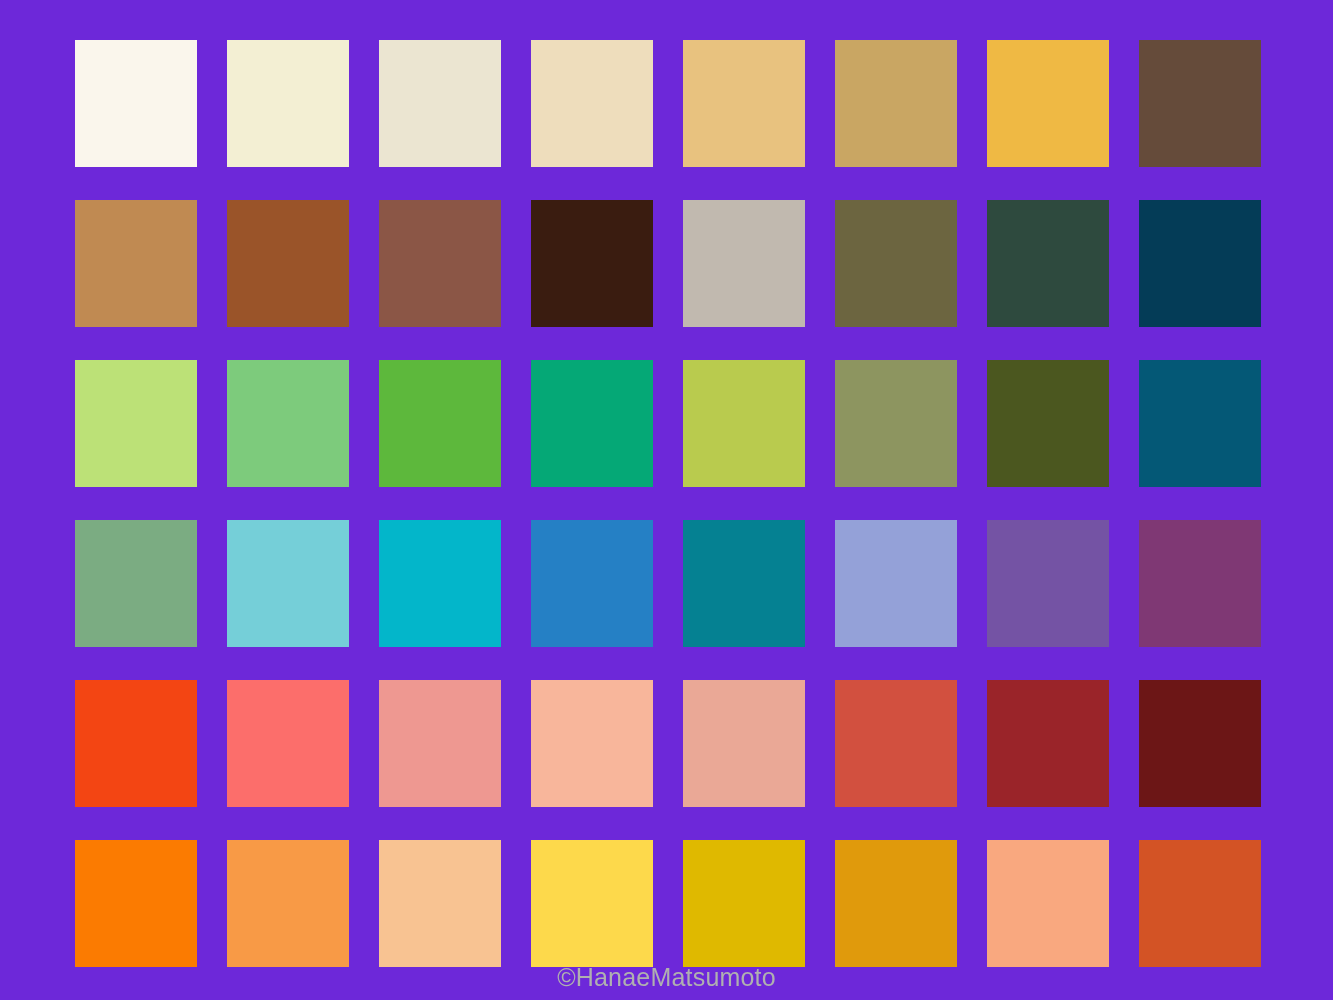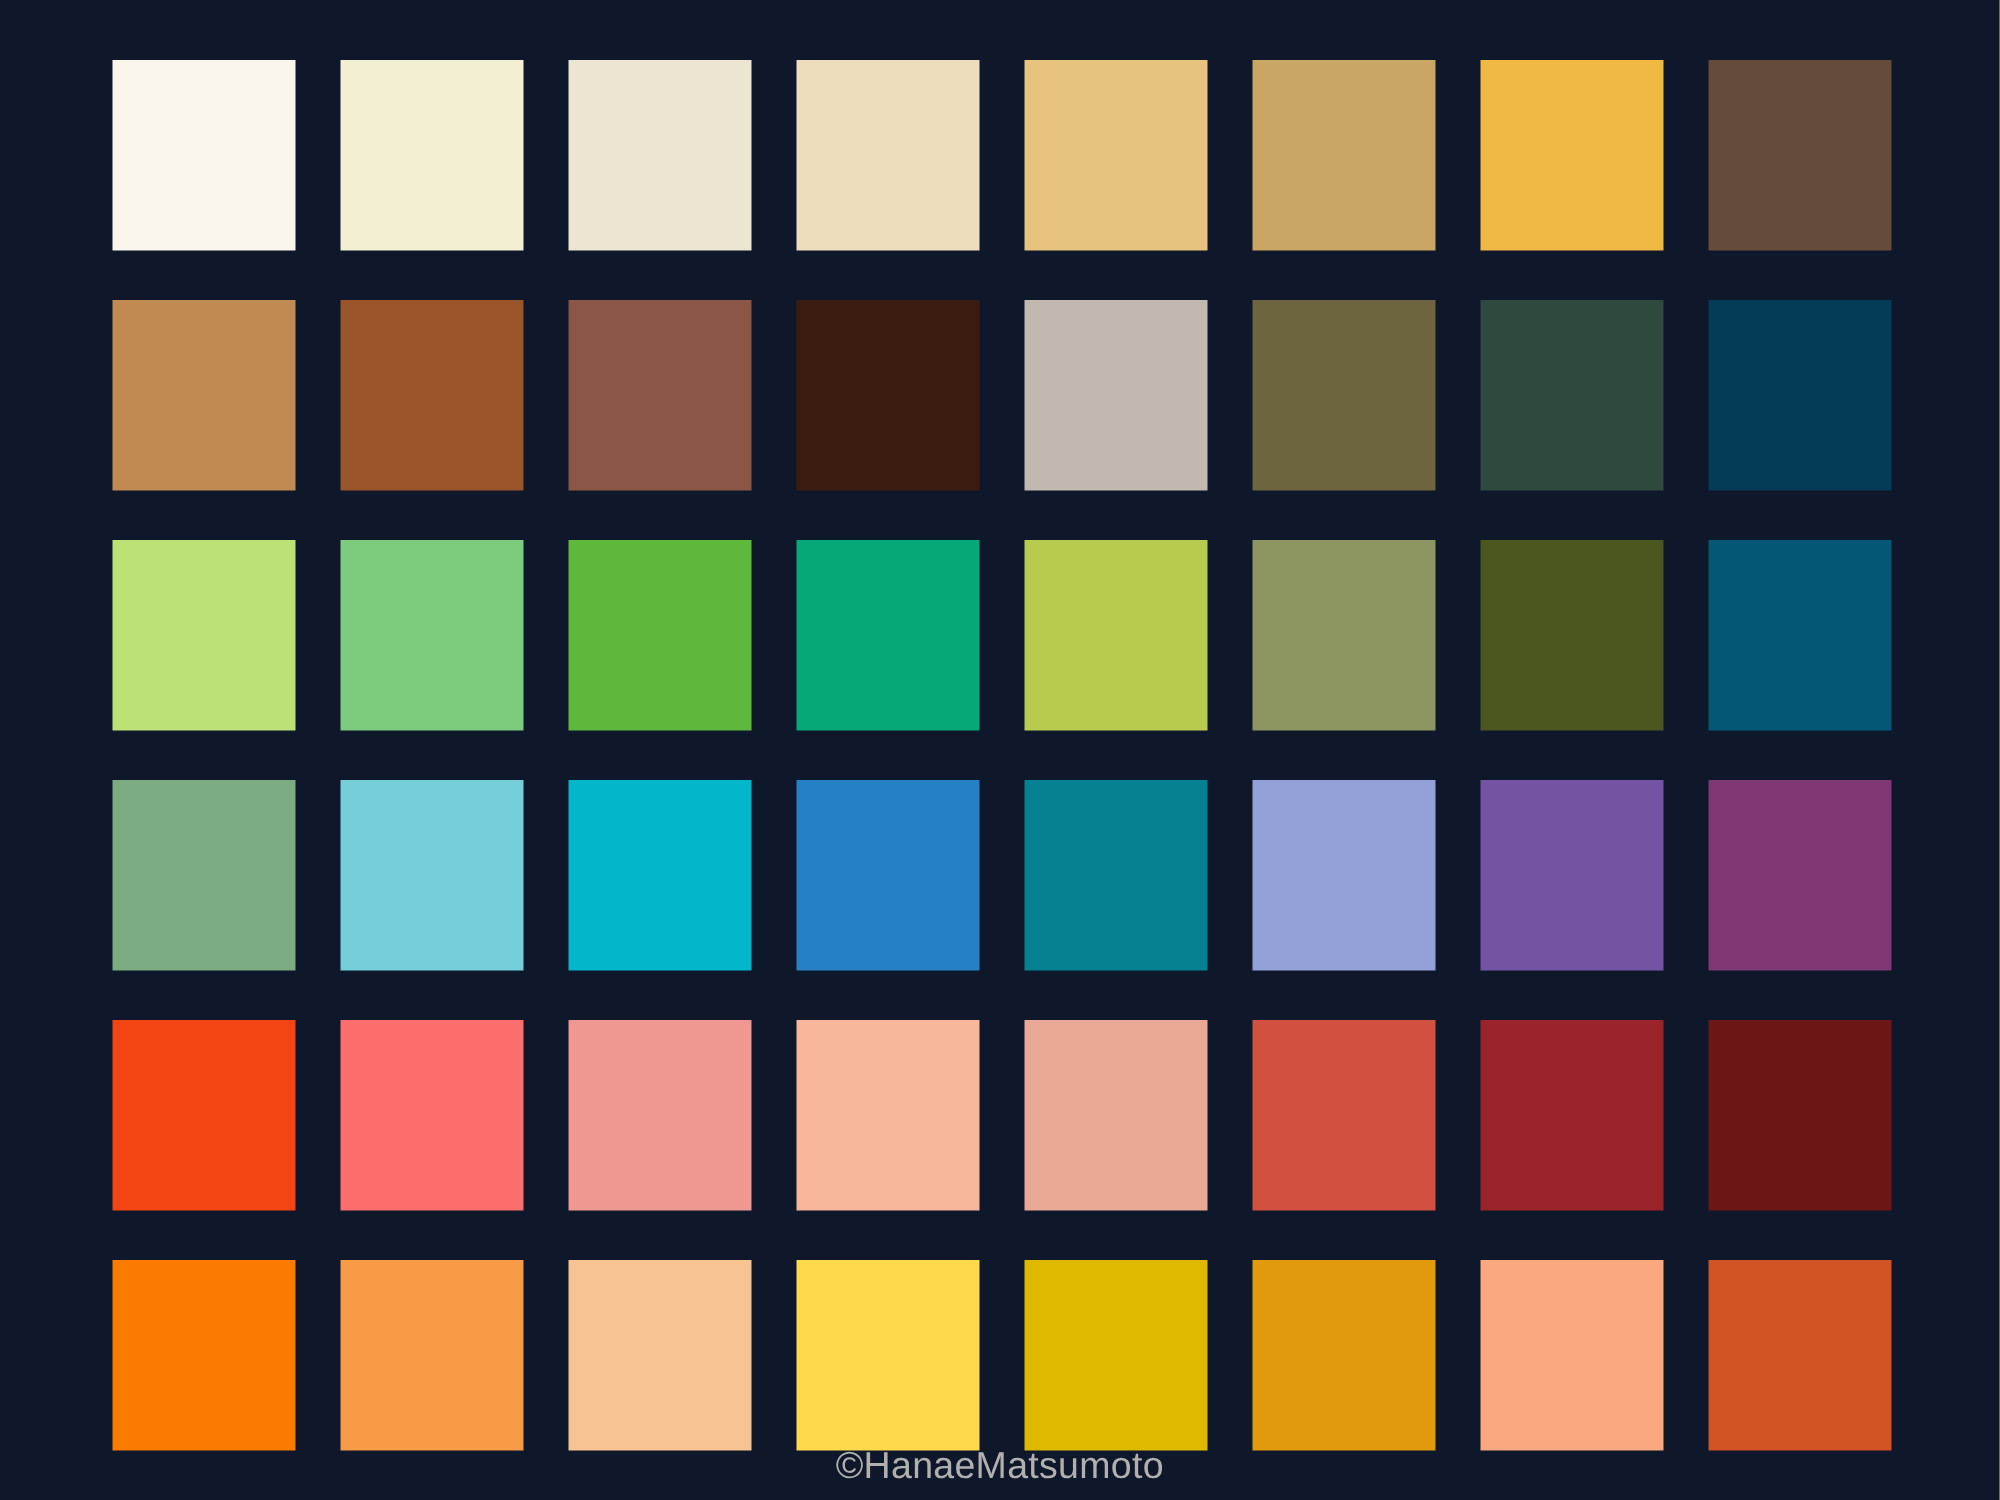--- a/index.html
+++ b/index.html
@@ -13,21 +13,21 @@
     height: 1000px;
     font-family: "Liberation Sans", sans-serif;
     overflow: hidden;
     position: relative;
   }
 
   #palette-sheet {
     position: relative;
     width: 1333px;
     height: 1000px;
-    background: #0f172a;
+    background: #6d28d9;
     box-sizing: border-box;
   }
 
   #swatch-grid {
     position: absolute;
     left: 75px;
     top: 40px;
     width: 1190px;
     display: grid;
     grid-template-columns: repeat(8, 122px);

